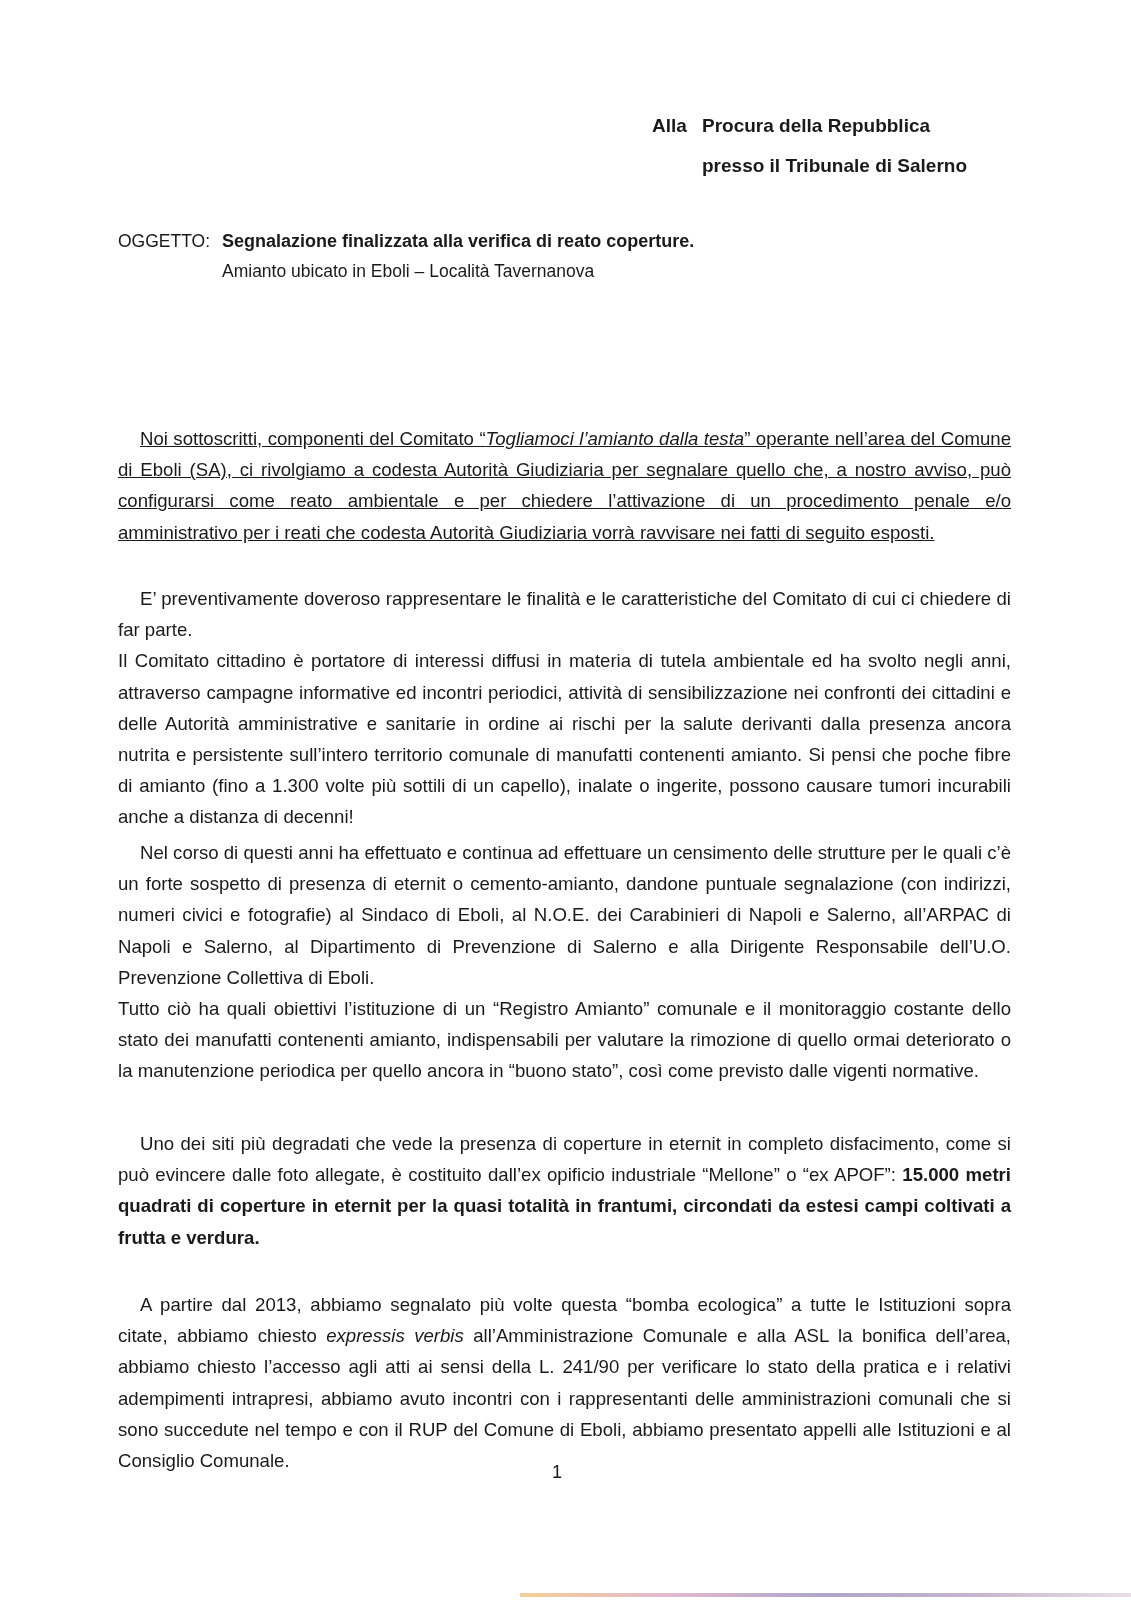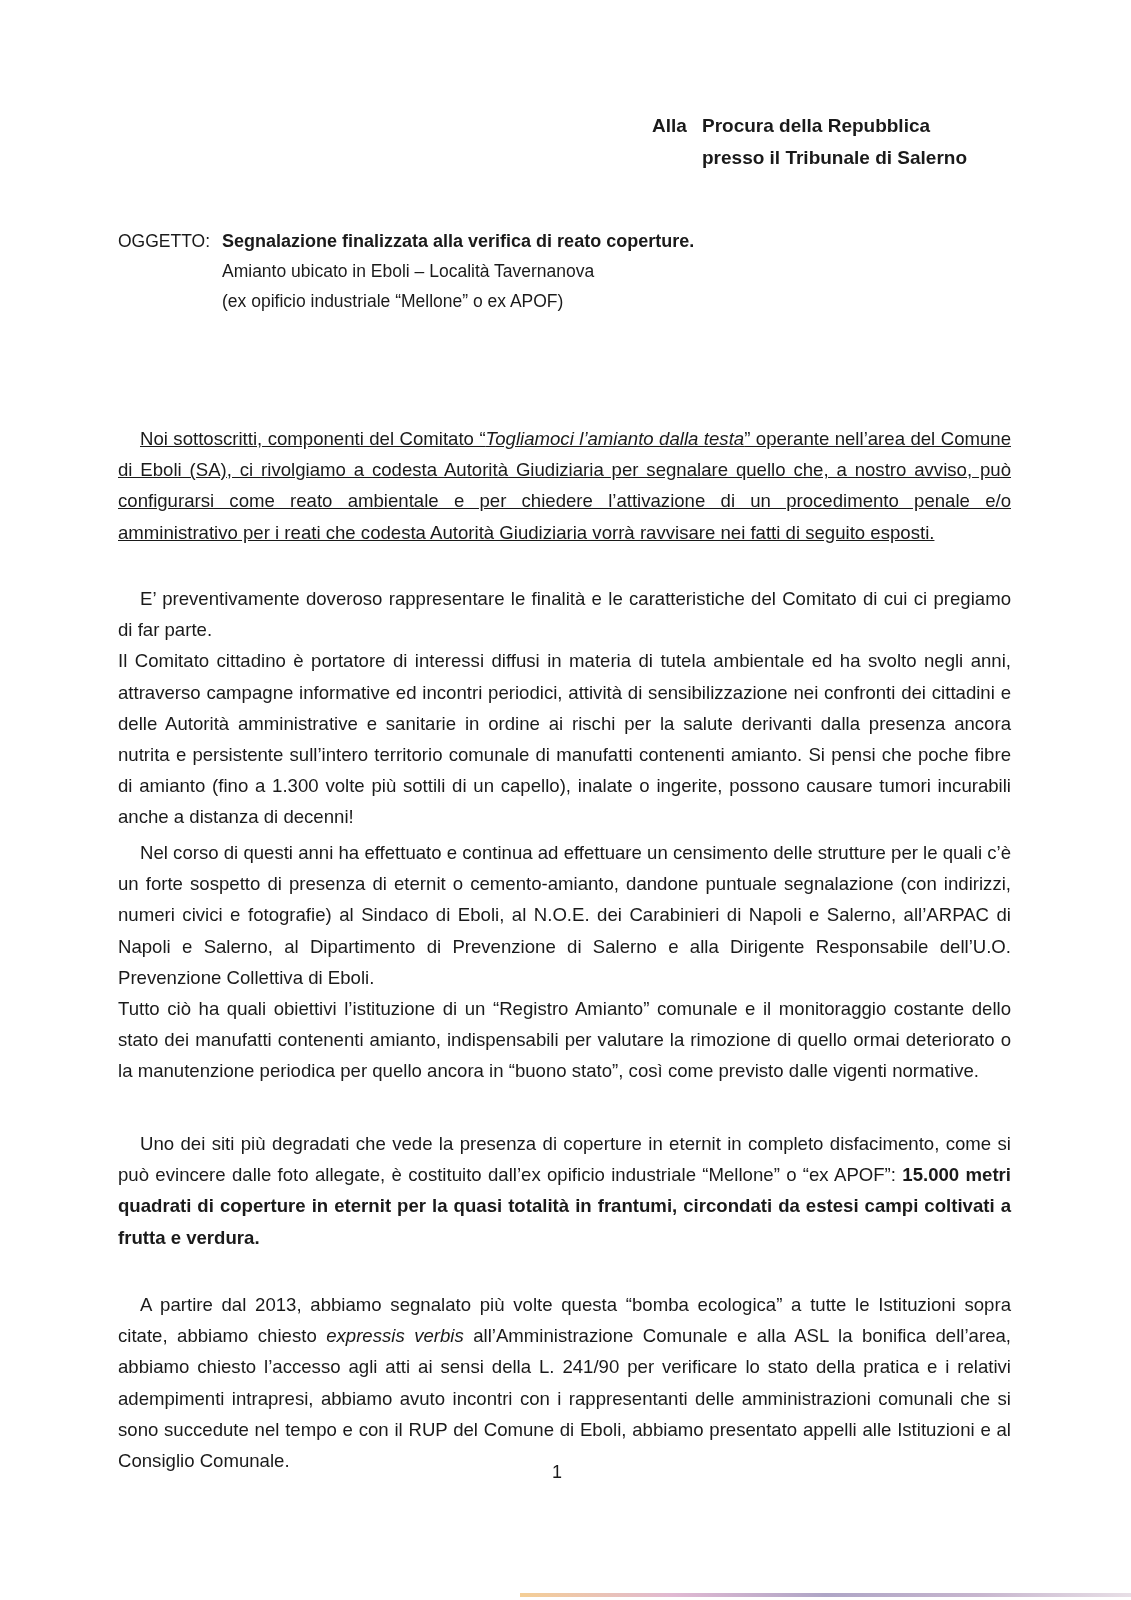--- a/index.html
+++ b/index.html
@@ -4,21 +4,21 @@
 <style>
   html, body { margin:0; padding:0; background:#ffffff; }
   body {
     width:1131px; height:1600px; position:relative; overflow:hidden;
     font-family:"Liberation Sans", sans-serif; color:#1a1a1a;
   }
   .page { position:absolute; left:0; top:0; width:927px; height:1600px; background:#fff; }
   .addressee { position:absolute; left:652px; top:110px; font-weight:bold; font-size:19px; line-height:32px; }
   .addressee .row { white-space:nowrap; }
   .addressee .alla { display:inline-block; width:50px; }
-  .addressee .indent { padding-left:50px; }
+  .addressee .indent { padding-left:50px;margin-top:8px; }
 
   .subject { position:absolute; left:118px; top:226px; font-size:17.5px; line-height:30px; }
   .subject .label { display:inline-block; width:104px; }
   .subject .bold { font-weight:bold; font-size:18px; }
   .subject .sub-line { padding-left:104px; white-space:nowrap; }
 
   .body-text { position:absolute; left:118px; width:893px; font-size:18.6px; line-height:31.2px; text-align:justify; }
   .body-text p { margin:0; }
   .indent-first { text-indent:22px; }
   .b { font-weight:bold; }
@@ -42,29 +42,28 @@
       <span class="alla">Alla</span><span>Procura della Repubblica</span>
     </div>
     <div class="row indent">presso il Tribunale di Salerno</div>
   </div>
 
   <div class="subject">
     <div style="white-space:nowrap;">
       <span class="label">OGGETTO:</span><span class="bold">Segnalazione finalizzata alla verifica di reato coperture.</span>
     </div>
     <div class="sub-line">Amianto ubicato in Eboli – Località Tavernanova</div>
-    <div class="sub-line">(ex opificio industriale “Mellone” o ex APOF)</div>
   </div>
 
   <div class="body-text" id="para1">
     <p class="indent-first"><span>Noi sottoscritti, componenti del Comitato “</span><span class="i">Togliamoci l’amianto dalla testa</span><span>” operante nell’area del Comune di Eboli (SA), ci rivolgiamo a codesta Autorità Giudiziaria per segnalare quello che, a nostro avviso, può configurarsi come reato ambientale e per chiedere l’attivazione di un procedimento penale e/o amministrativo per i reati che codesta Autorità Giudiziaria vorrà ravvisare nei fatti di seguito esposti.</span></p>
   </div>
 
   <div class="body-text" id="para2">
-    <p class="indent-first">E’ preventivamente doveroso rappresentare le finalità e le caratteristiche del Comitato di cui ci pregiamo di far parte.</p>
+    <p class="indent-first">E’ preventivamente doveroso rappresentare le finalità e le caratteristiche del Comitato di cui ci chiedere di far parte.</p>
     <p>Il Comitato cittadino è portatore di interessi diffusi in materia di tutela ambientale ed ha svolto negli anni, attraverso campagne informative ed incontri periodici, attività di sensibilizzazione  nei confronti dei cittadini e delle Autorità amministrative e sanitarie in ordine ai rischi per la salute derivanti dalla presenza ancora nutrita e persistente sull’intero territorio comunale di manufatti contenenti amianto. Si pensi che poche fibre di amianto (fino a 1.300 volte più sottili di un capello), inalate o ingerite, possono causare tumori incurabili anche a distanza di decenni!</p>
   </div>
 
   <div class="body-text" id="para3">
     <p class="indent-first">Nel corso di questi anni ha effettuato e continua ad effettuare un censimento delle strutture per le quali c’è un forte sospetto di presenza di eternit o cemento-amianto, dandone puntuale segnalazione (con indirizzi, numeri civici e fotografie) al Sindaco di Eboli, al N.O.E. dei Carabinieri di Napoli e Salerno, all’ARPAC di Napoli e Salerno, al Dipartimento di Prevenzione di Salerno e alla Dirigente Responsabile dell’U.O. Prevenzione Collettiva di Eboli.</p>
     <p>Tutto ciò ha quali obiettivi l’istituzione di un “Registro Amianto” comunale e il monitoraggio costante dello stato dei manufatti contenenti amianto, indispensabili per valutare la rimozione di quello ormai deteriorato o la manutenzione periodica  per quello ancora in “buono stato”, così come previsto dalle vigenti normative.</p>
   </div>
 
   <div class="body-text" id="para4">
     <p class="indent-first"><span>Uno dei siti più degradati che vede la presenza di coperture in eternit in completo disfacimento, come si può evincere dalle foto allegate, è costituito dall’ex opificio industriale “Mellone”  o  “ex APOF”: </span><span class="b">15.000 metri quadrati di coperture in eternit per la quasi totalità in frantumi, circondati da estesi campi coltivati a frutta e verdura.</span></p>

